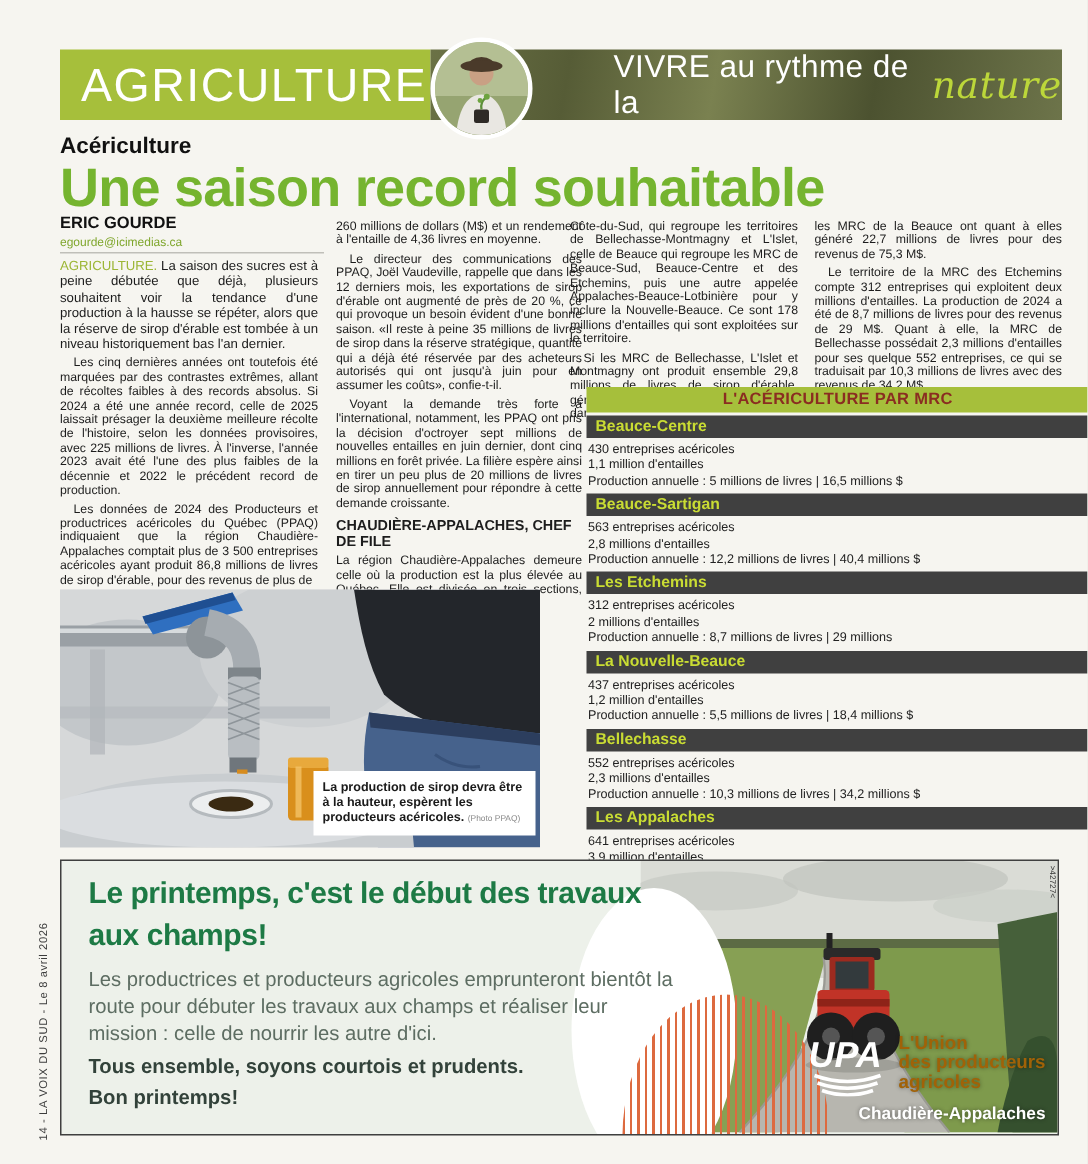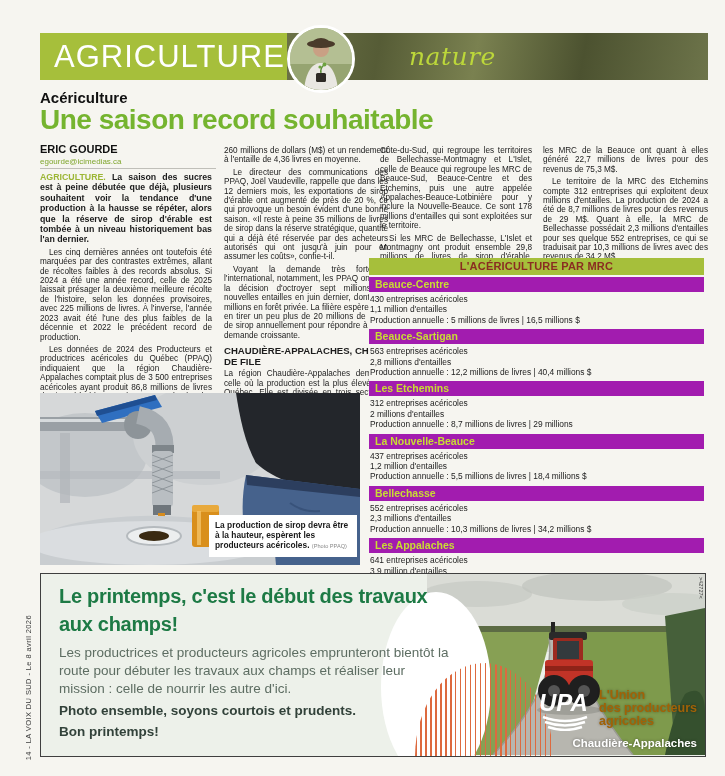--- a/index.html
+++ b/index.html
@@ -15,49 +15,49 @@
     background:linear-gradient(100deg,#6b7246,#565c36 22%,#7a8150 45%,#4c5230 70%,#6d744a);}
   .banner-tagline{position:absolute;left:122px;top:0;height:47px;display:flex;align-items:center;gap:7px;}
   .banner-tagline .t1{color:#fff;font-size:21px;letter-spacing:.3px;}
   .banner-tagline .t2{color:#bcd73a;font-size:25px;font-style:italic;
                       font-family:"DejaVu Serif",serif;letter-spacing:.5px;}
   .avatar{position:absolute;left:247px;top:-8px;width:62px;height:62px;border-radius:50%;
           border:3px solid #fff;overflow:hidden;background:#aab68b;z-index:3;}
 
   
   .kicker{position:absolute;left:40px;top:89px;font-size:15px;font-weight:bold;color:#111;}
-  .title{position:absolute;left:40px;top:104px;font-size:28px;font-weight:bold;color:#75b42f;letter-spacing:-0.5px;}
+  .title{position:absolute;left:40px;top:104px;font-size:36px;font-weight:bold;color:#75b42f;letter-spacing:-0.5px;}
   .byline{position:absolute;left:40px;top:143px;}
   .byline .name{font-size:11px;font-weight:bold;color:#111;}
   .byline .email{font-size:8px;color:#7fa62c;margin-top:2px;}
   .byline-rule{position:absolute;left:40px;top:168px;width:176px;height:1px;background:#c0bfb9;}
 
   
   .col{position:absolute;font-size:8.2px;line-height:9.4px;text-align:justify;color:#1c1c1c;}
   .col p{margin:0 0 3px 0;}
   .col p.ind{text-indent:9px;}
-  .lead{font-size:8.8px;line-height:10.4px;font-weight:bold;}
+  .lead{font-size:8.8px;line-height:10.4px;font-weight:normal;}
   .lead .lab{color:#9cb635;}
   .subhead{font-weight:bold;font-size:9.6px;line-height:11px;margin:5px 0 2px 0;text-align:left;}
   #col1{left:40px;top:172px;width:172px;}
   #col2{left:224px;top:146px;width:164px;}
   #col3{left:380px;top:146px;width:152px;}
   #col4{left:543px;top:146px;width:165px;}
 
   
   .photo{position:absolute;left:40px;top:393px;width:320px;height:172px;background:#d6d8d9;z-index:2;overflow:hidden;}
   .caption{position:absolute;right:3px;bottom:8px;width:136px;background:#fff;padding:5px 6px 6px;
            font-size:8.4px;line-height:10px;font-weight:bold;color:#1a1a1a;}
   .caption .credit{font-weight:normal;font-size:5.6px;color:#8a8a8a;}
 
   
-  .sidebar{position:absolute;left:369px;top:258px;width:335px;background:#f6f5f0;z-index:2;}
+  .sidebar{position:absolute;left:391px;top:258px;width:335px;background:#f6f5f0;z-index:2;}
   .sidebar-title{background:#a6bf3b;color:#8a2d21;font-weight:bold;font-size:11px;text-align:center;
                  padding:2px 0 3px;letter-spacing:.2px;}
-  .mrc-name{background:#a21caf;color:#c9dc33;font-weight:bold;font-size:10.5px;padding:1px 6px 2px;margin-top:2px;}
+  .mrc-name{background:#404040;color:#c9dc33;font-weight:bold;font-size:10.5px;padding:1px 6px 2px;margin-top:2px;}
   .mrc-body{padding:2px 2px 2px 1px;}
   .mrc-line{font-size:8.4px;line-height:10.4px;color:#222;}
 
   
   .ad{position:absolute;left:40px;top:573px;width:666px;height:184px;border:1.5px solid #3f3f3f;
       background:#edf1ea;box-sizing:border-box;overflow:hidden;z-index:2;}
   .ad-head{position:absolute;left:18px;top:8px;width:402px;font-size:20px;line-height:28px;
            font-weight:bold;color:#1d7a45;letter-spacing:-0.3px;}
   .ad-body{position:absolute;left:18px;top:70px;width:392px;font-size:13.5px;line-height:18px;color:#5d6d62;}
   .ad-bold1{position:absolute;left:18px;top:129px;width:392px;font-size:13.5px;font-weight:bold;color:#32423a;}
@@ -81,20 +81,21 @@
 <body>
 
 <div class="page">
 
   <div class="banner">
     <div class="banner-green">
       <span>AGRICULTURE</span>
     </div>
     <div class="banner-photo">
       <div class="banner-tagline">
+        <span class="t1">VIVRE au rythme de la</span>
         <span class="t2">nature</span>
       </div>
     </div>
     <div class="avatar">
       <svg width="62" height="62" viewBox="0 0 62 62">
         <rect width="62" height="62" fill="#b4bf93"></rect>
         <rect y="36" width="62" height="26" fill="#96a471"></rect>
         <path d="M14,62 C16,42 23,35 31,35 C39,35 46,42 48,62 Z" fill="#e9e7e2"></path>
         <circle cx="31" cy="21" r="8" fill="#c9a084"></circle>
         <path d="M22,16 a9,6 0 0 1 18,0 Z" fill="#4a3a2a"></path>
@@ -267,20 +268,20 @@
         <div class="upa-text">
           <div>L'Union</div>
           <div>des producteurs</div>
           <div>agricoles</div>
         </div>
       </div>
       <div class="upa-region">Chaudière-Appalaches</div>
     </div>
     <div class="ad-head">Le printemps, c'est le début des travaux aux champs!</div>
     <div class="ad-body">Les productrices et producteurs agricoles emprunteront bientôt la route pour débuter les travaux aux champs et réaliser leur mission : celle de nourrir les autre d'ici.</div>
-    <div class="ad-bold1">Photo ensemble, soyons courtois et prudents.</div>
+    <div class="ad-bold1">Tous ensemble, soyons courtois et prudents.</div>
     <div class="ad-bold2">Bon printemps!</div>
     <div class="ad-code">&gt;42727&lt;</div>
   </div>
 
   <div class="page-label">14 - LA VOIX DU SUD - Le 8 avril 2026</div>
 
 </div>
 
 </body></html>

